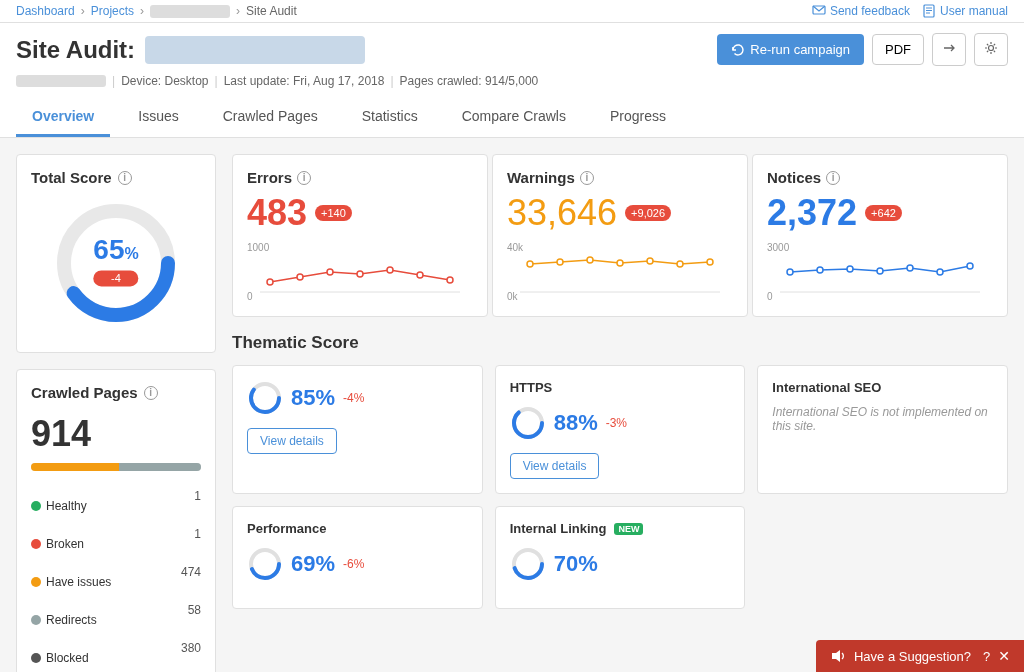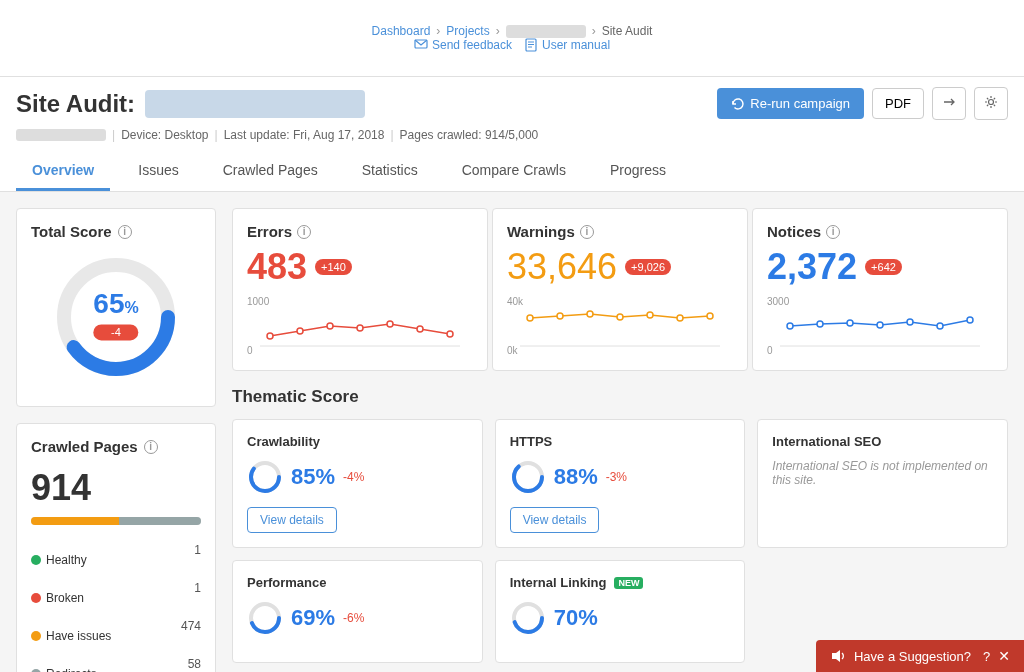--- a/index.html
+++ b/index.html
@@ -1,19 +1,19 @@
 <!DOCTYPE html>
 <html><head>
   <meta charset="utf-8">
   <style>
     * { box-sizing: border-box; margin: 0; padding: 0; }
     body { font-family: Arial, sans-serif; font-size: 13px; background: #f5f5f5; color: #333; }
 
     
-    .top-bar { background: #fff; padding: 24px 16px; display: flex; align-items: center; justify-content: space-between; border-bottom: 1px solid #e0e0e0; flex-direction: column; }
+    .top-bar { background: #fff; padding: 4px 16px; display: flex; align-items: center; justify-content: space-between; border-bottom: 1px solid #e0e0e0; }
     .breadcrumb { display: flex; align-items: center; gap: 6px; font-size: 12px; color: #666; }
     .breadcrumb a { color: #4a90d9; text-decoration: none; }
     .breadcrumb-sep { color: #999; }
     .breadcrumb-blur { background: #ddd; border-radius: 3px; width: 80px; height: 13px; display: inline-block; }
     .top-actions { display: flex; align-items: center; gap: 12px; }
     .top-link { color: #4a90d9; font-size: 12px; text-decoration: none; display: flex; align-items: center; gap: 4px; }
 
     
     .header { background: #fff; padding: 10px 16px 0; border-bottom: 1px solid #e0e0e0; }
     .header-row1 { display: flex; align-items: center; justify-content: space-between; margin-bottom: 8px; }
@@ -330,21 +330,20 @@
           <span class="chart-label-bottom">0</span>
         </div>
       </div>
     </div>
 
     <div>
       <div class="thematic-title">Thematic Score</div>
       <div class="thematic-grid">
 
         <div class="thematic-card">
-          <div class="thematic-card-title">Crawlability</div>
           <div class="thematic-score-row">
             <svg class="mini-donut-svg" viewBox="0 0 36 36">
               <circle cx="18" cy="18" r="14" fill="none" stroke="#e0e0e0" stroke-width="4"></circle>
               <circle cx="18" cy="18" r="14" fill="none" stroke="#2c7be5" stroke-width="4" stroke-dasharray="74.7 87.9" stroke-dashoffset="22" stroke-linecap="round"></circle>
             </svg>
             <span class="thematic-score-val">85%</span>
             <span class="thematic-score-delta">-4%</span>
           </div>
           <button class="btn-view-details">View details</button>
         </div>

